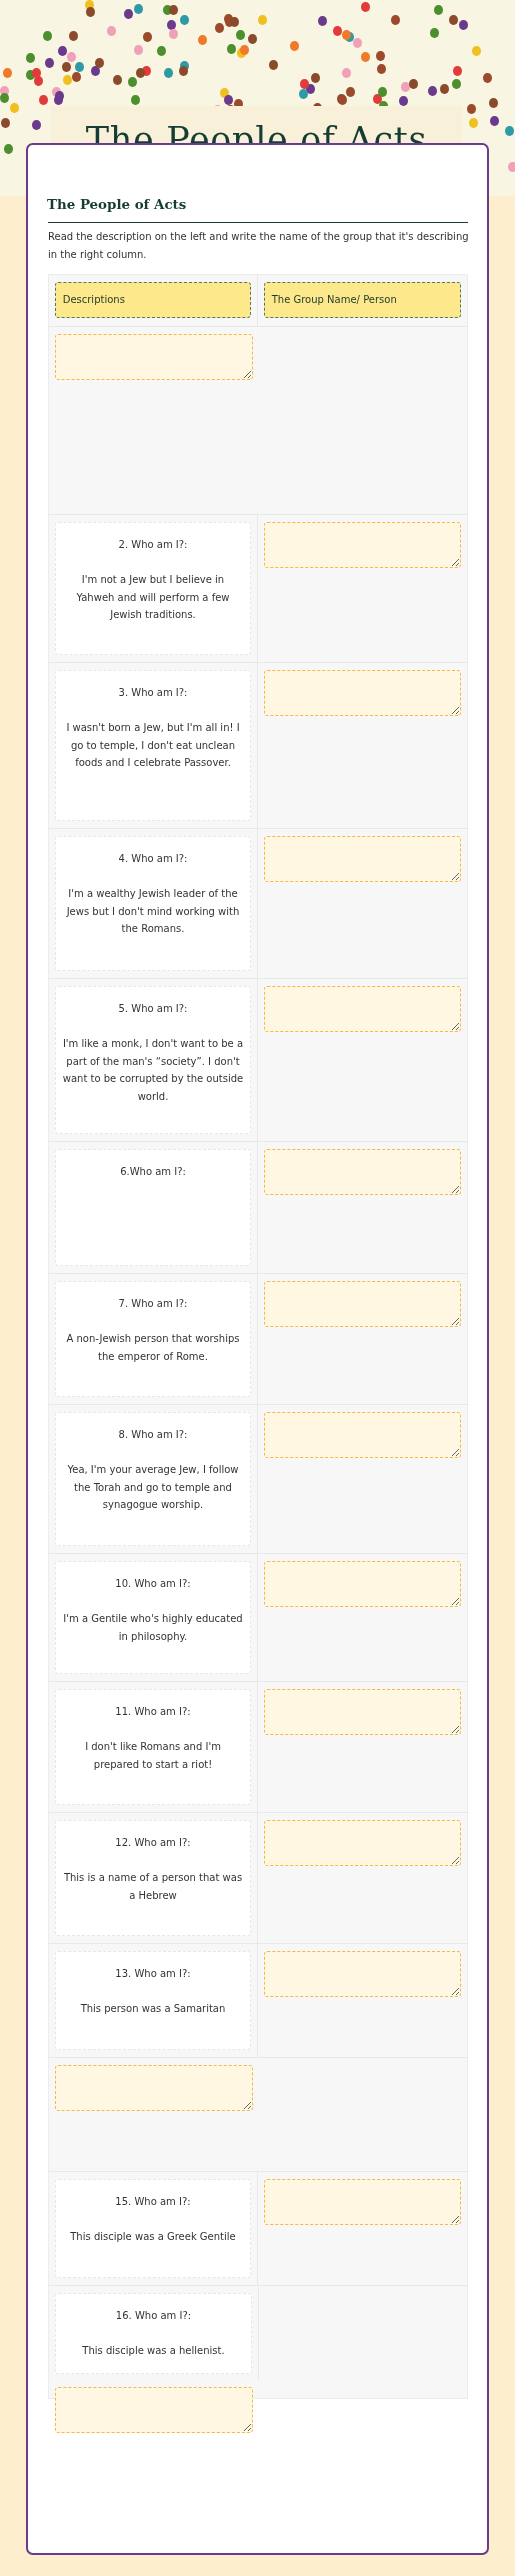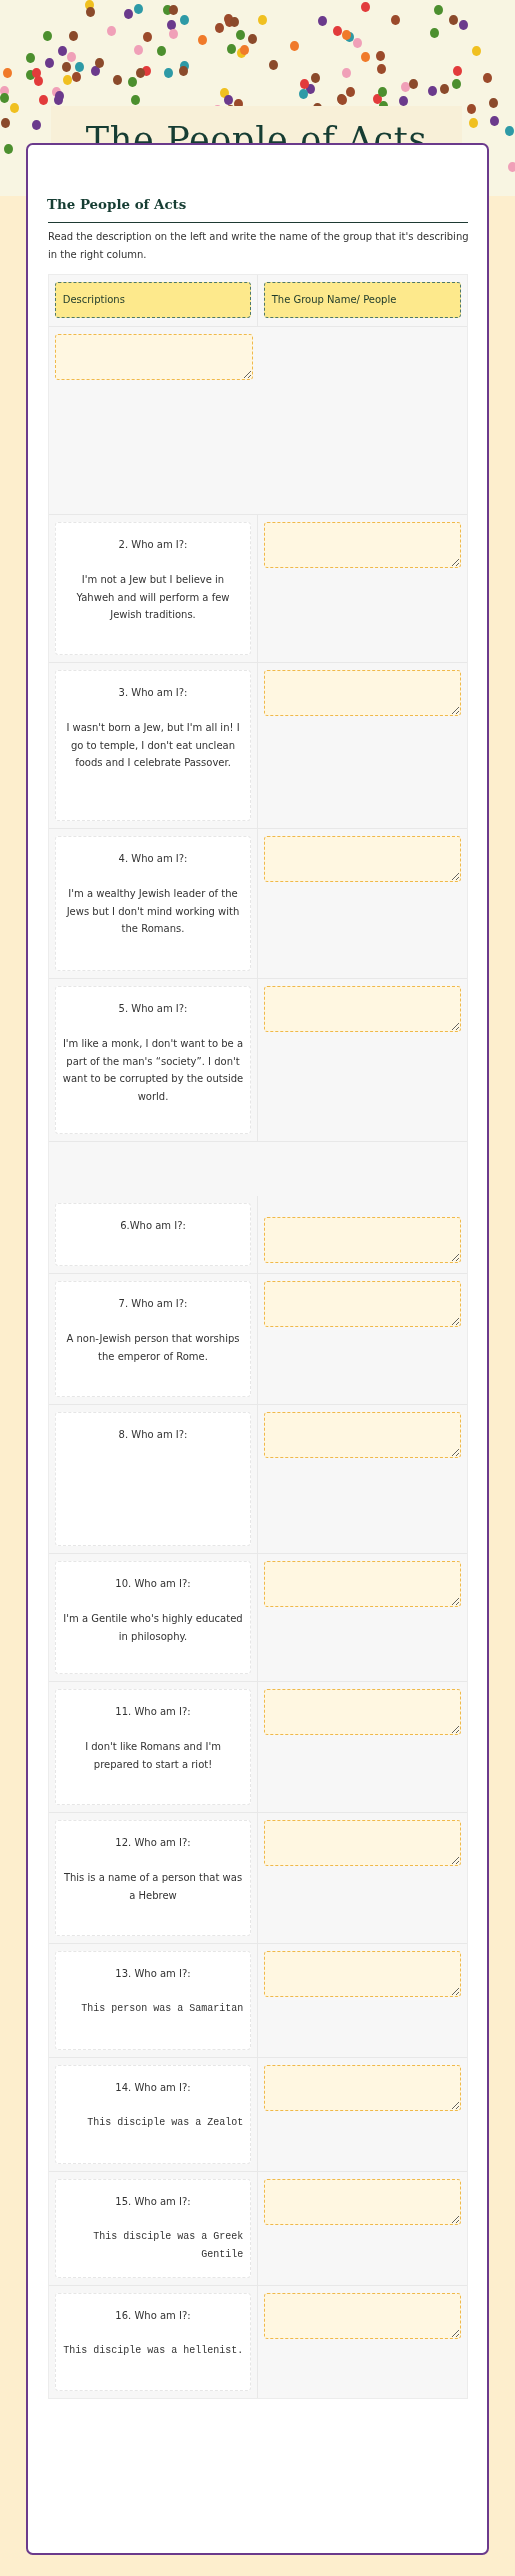--- a/index.html
+++ b/index.html
@@ -64,21 +64,21 @@
   }
   .desc-card {
     height: 100%;
     background: #fff;
     border: 1.3px dashed #e6e6e6; border-radius: 3.4px;
     padding: 13.4px 6.7px;
     text-align: center;
     font-size: 10px; line-height: 17.5px; color: #333;
   }
   .desc-card .q { margin-bottom: 17.5px; }
-  .desc-card.left-align .a { text-align: right; font-family: Liberation Mono, monospace; }
+  .desc-card.left-align .a { text-align: center; }
   .answer-box {
     height: 46px; background: #fff7e1;
     border: 1.3px dashed #f0b94a; border-radius: 3.4px;
     width: 100%; outline: none; padding: 4px 5.4px;
     font-size: 10px; font-family: "DejaVu Sans", sans-serif;
   }
 </style>
 </head>
 <body>
 
@@ -214,21 +214,21 @@
 <h2 class="sub-title">The People of Acts</h2>
 <div class="rule"></div>
 <p class="instructions">Read the description on the left and write the name of the group that it's describing in the right column.</p>
 
 <div class="table" id="tbl">
   <div class="row" style="height:51px">
     <div class="cell-left">
       <div class="head-box">Descriptions</div>
     </div>
     <div class="cell-right">
-      <div class="head-box">The Group Name/ People</div>
+      <div class="head-box">The Group Name/ Person</div>
     </div>
   </div>
 <div class="row" style="height: 188px;">
       <div class="cell-right"><textarea class="answer-box" style=""></textarea></div>
     </div>
     <div class="row" style="height: 148px;">
       <div class="cell-left">
         <div class="desc-card">
           <div class="q">2. Who am I?:</div>
           <div class="a">I'm not a Jew but I believe in Yahweh and will perform a few Jewish traditions.</div>
@@ -256,41 +256,42 @@
     </div>
     <div class="row" style="height: 163px;">
       <div class="cell-left">
         <div class="desc-card">
           <div class="q">5. Who am I?:</div>
           <div class="a">I'm like a monk, I don't want to be a part of the man's “society”. I don't want to be corrupted by the outside world.</div>
         </div>
       </div>
       <div class="cell-right"><textarea class="answer-box" style=""></textarea></div>
     </div>
-    <div class="row" style="height: 132px; align-items: flex-end;">
+    <div class="row" style="height: 132px;">
       <div class="cell-left">
         <div class="desc-card">
           <div class="q">6.Who am I?:</div>
         </div>
       </div>
       <div class="cell-right"><textarea class="answer-box" style=""></textarea></div>
     </div>
     <div class="row" style="height: 131px;">
       <div class="cell-left">
         <div class="desc-card">
           <div class="q">7. Who am I?:</div>
           <div class="a">A non-Jewish person that worships the emperor of Rome.</div>
         </div>
       </div>
       <div class="cell-right"><textarea class="answer-box" style=""></textarea></div>
     </div>
     <div class="row" style="height: 149px;">
       <div class="cell-left">
         <div class="desc-card">
           <div class="q">8. Who am I?:</div>
+          <div class="a">Yea, I'm your average Jew, I follow the Torah and go to temple and synagogue worship.</div>
         </div>
       </div>
       <div class="cell-right"><textarea class="answer-box" style=""></textarea></div>
     </div>
     <div class="row" style="height: 128px;">
       <div class="cell-left">
         <div class="desc-card">
           <div class="q">10. Who am I?:</div>
           <div class="a">I'm a Gentile who's highly educated in philosophy.</div>
         </div>
@@ -318,38 +319,32 @@
     <div class="row" style="height: 114px;">
       <div class="cell-left">
         <div class="desc-card left-align">
           <div class="q">13. Who am I?:</div>
           <div class="a">This person was a Samaritan</div>
         </div>
       </div>
       <div class="cell-right"><textarea class="answer-box" style=""></textarea></div>
     </div>
     <div class="row" style="height: 114px;">
-      <div class="cell-left">
-        <div class="desc-card left-align">
-          <div class="q">14. Who am I?:</div>
-          <div class="a">This disciple was a Zealot</div>
-        </div>
-      </div>
       <div class="cell-right"><textarea class="answer-box" style=""></textarea></div>
     </div>
     <div class="row" style="height: 114px;">
       <div class="cell-left">
         <div class="desc-card left-align">
           <div class="q">15. Who am I?:</div>
           <div class="a">This disciple was a Greek Gentile</div>
         </div>
       </div>
       <div class="cell-right"><textarea class="answer-box" style=""></textarea></div>
     </div>
-    <div class="row" style="height: 113px;">
+    <div class="row" style="height: 113px; flex-direction: column;">
       <div class="cell-left">
         <div class="desc-card left-align">
           <div class="q">16. Who am I?:</div>
           <div class="a">This disciple was a hellenist.</div>
         </div>
       </div>
       <div class="cell-right"><textarea class="answer-box" style=""></textarea></div>
     </div>
   </div>
 

